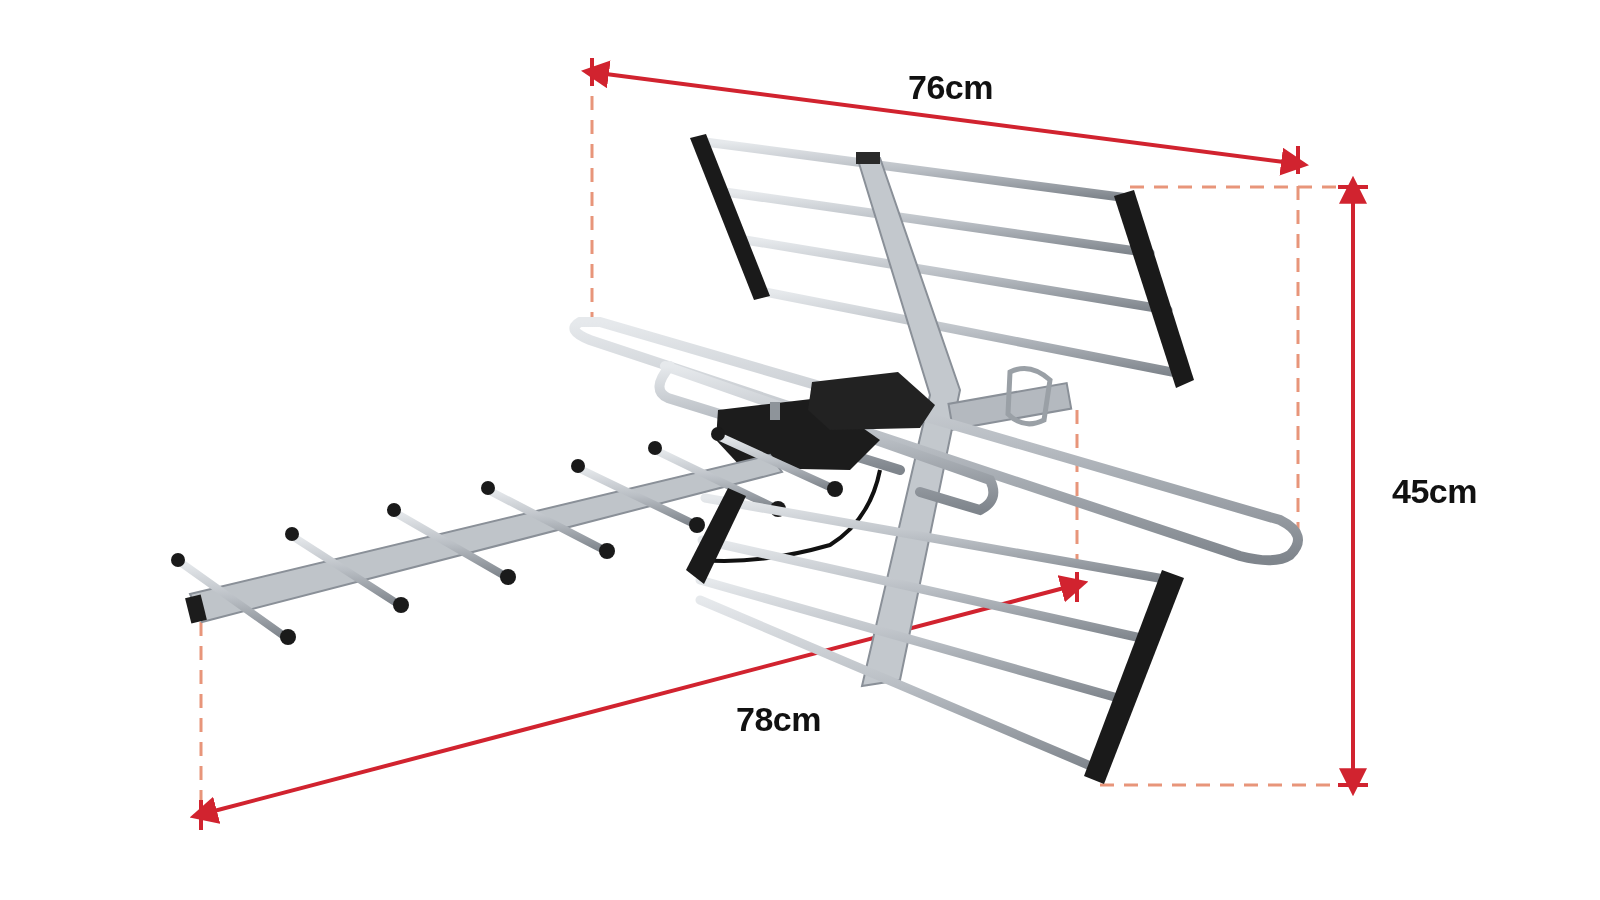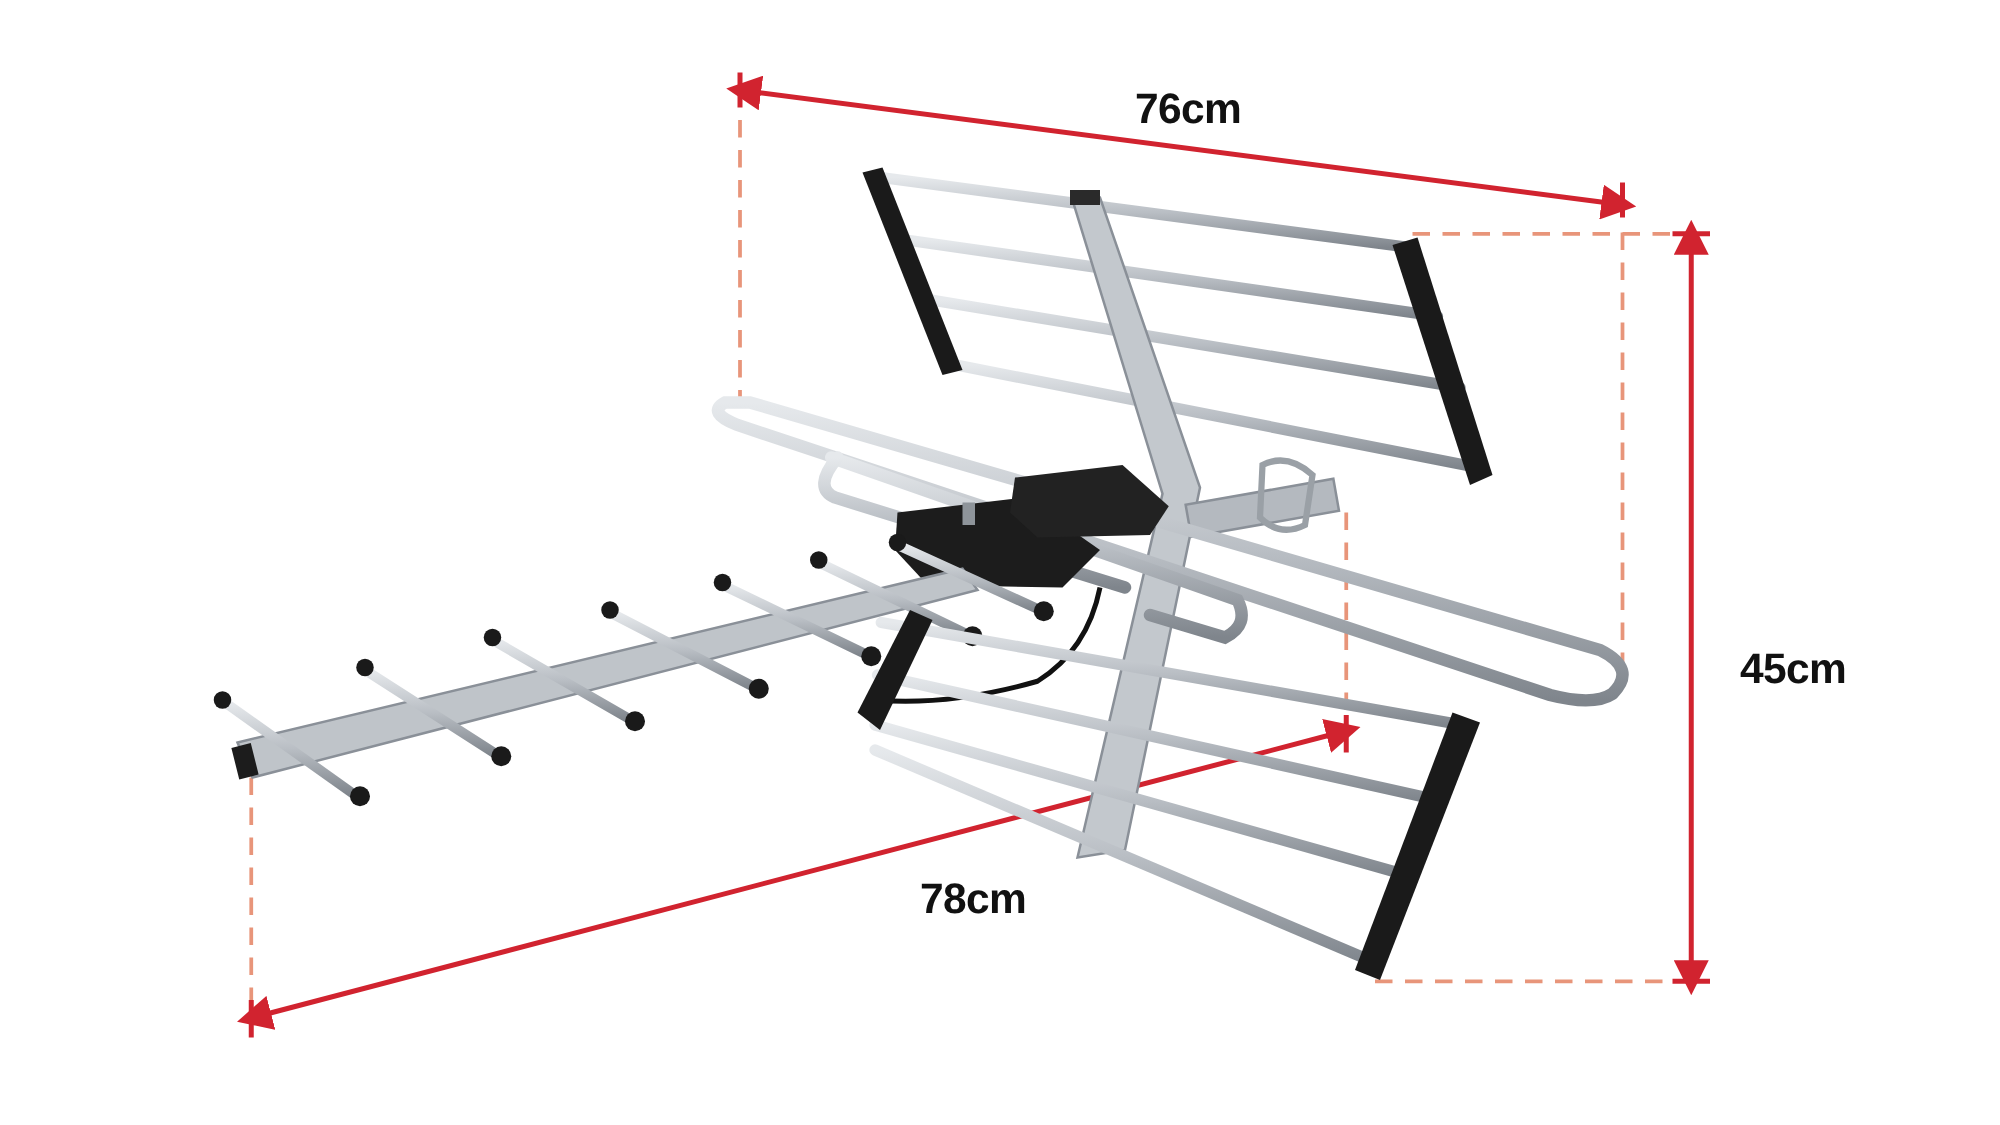--- a/index.html
+++ b/index.html
@@ -2,21 +2,21 @@
 <html><head>
   <meta charset="utf-8">
   <style>
     html, body { margin: 0; padding: 0; background: #ffffff; }
     body { width: 1600px; height: 900px; position: relative; overflow: hidden;
            font-family: "Liberation Sans", "DejaVu Sans", sans-serif; }
     #stage { position: absolute; left: 0; top: 0; width: 1320px; height: 900px; }
     .dim-label { position: absolute; font-weight: 700; font-size: 34px; color: #111111;
                  letter-spacing: -0.5px; white-space: nowrap; }
     #label-top { left: 908px; top: 68px; }
-    #label-right { left: 1392px; top: 472px; margin-top: 44px; }
+    #label-right { left: 1392px; top: 472px; }
     #label-bottom { left: 708px; top: 700px; margin-left: 28px; }
   </style>
 </head>
 <body>
 
 <div id="stage">
   <svg width="1600" height="900" viewBox="0 0 1600 900" xmlns="http://www.w3.org/2000/svg">
     <defs>
       <linearGradient id="rod" x1="0" y1="0" x2="0" y2="1">
         <stop offset="0" stop-color="#e6e9ec"></stop>

